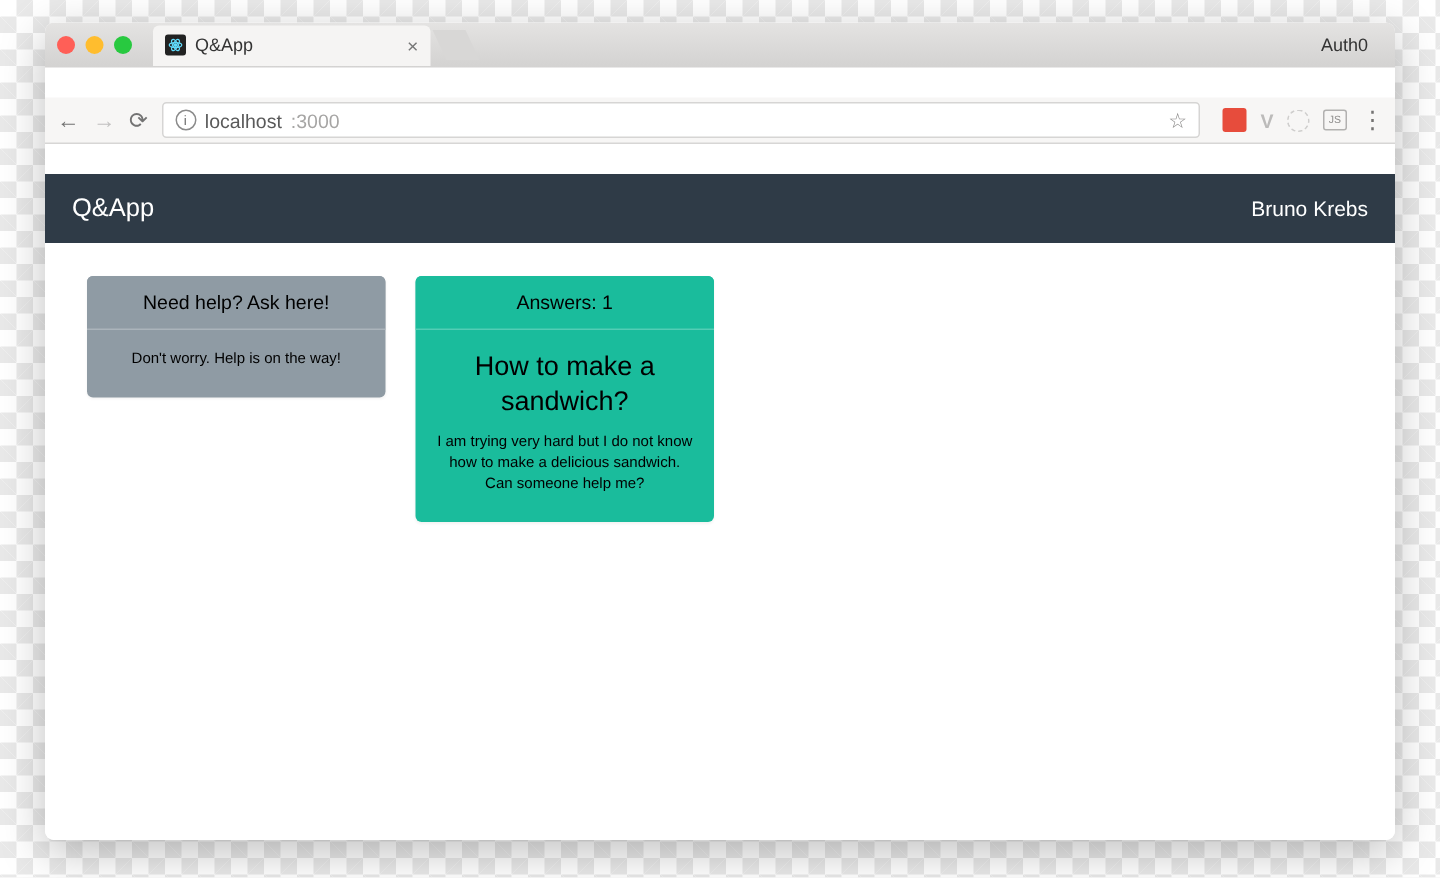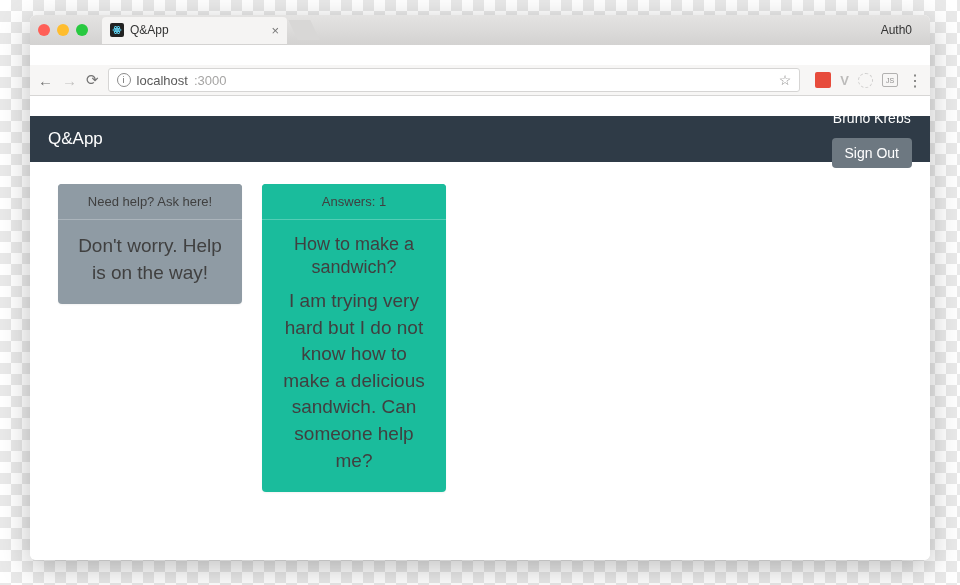--- a/index.html
+++ b/index.html
@@ -70,26 +70,26 @@
       height:46px;background:#2f3b47;color:#fff;display:flex;align-items:center;
       padding:0 18px;
     }
     .brand{font-size:17px;}
     .appbar-right{margin-left:auto;display:flex;align-items:center;gap:12px;font-size:14px;flex-direction:column;}
     .signout{
       background:#6d7881;color:#fff;border:none;padding:7px 13px;border-radius:4px;font-size:14px;cursor:pointer;
     }
     .content{padding:22px 28px;display:flex;gap:20px;align-items:flex-start;}
     .card{
-      width:184px;border-radius:4px;color:#404040;overflow:hidden;box-shadow:0 1px 2px rgba(0,0,0,0.05);
+      width:199px;border-radius:4px;color:#000000;overflow:hidden;box-shadow:0 1px 2px rgba(0,0,0,0.05);
     }
     .card-header{padding:10px 12px;font-size:13px;text-align:center;border-bottom:1px solid rgba(255,255,255,0.25);}
     .card-body{padding:13px 14px 18px;text-align:center;}
     .card-title{font-size:18px;margin-bottom:10px;line-height:1.25;}
-    .card-text{font-size:19px;line-height:1.4;}
+    .card-text{font-size:10px;line-height:1.4;}
     .card-new{background:#8f9ba4;}
     .card-new .card-header{background:#8f9ba4;}
     .card-q{background:#1abc9c;}
     .card-q .card-header{background:#1abc9c;}
     
     .checker{
       position:absolute;inset:0;
       background-image:
         linear-gradient(45deg,#e9e9e9 25%,transparent 25%),
         linear-gradient(-45deg,#e9e9e9 25%,transparent 25%),
@@ -147,21 +147,20 @@
       <span class="ext-dots">⋮</span>
     </div>
   </div>
 
   <div class="viewport">
 
     <div class="appbar">
       <span class="brand">Q&amp;App</span>
       <div class="appbar-right">
         <span>Bruno Krebs</span>
-        <button class="signout">Sign Out</button>
       </div>
     </div>
 
     <div class="content">
 
       <div class="card card-new">
         <div class="card-header">Need help? Ask here!</div>
         <div class="card-body">
           <div class="card-text">Don't worry. Help is on the way!</div>
         </div>

